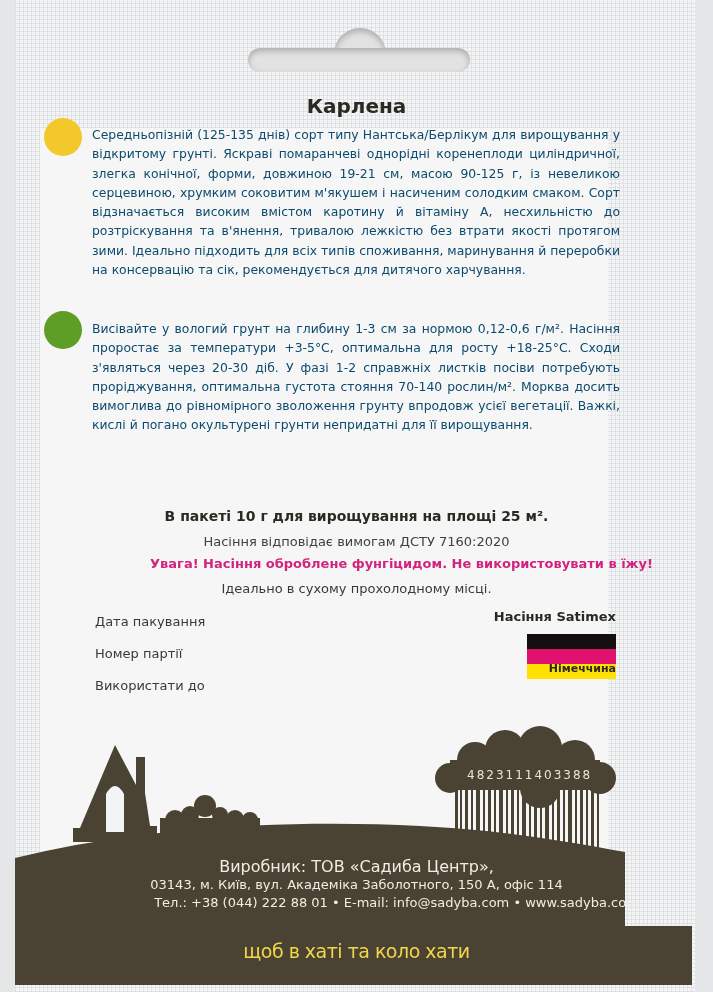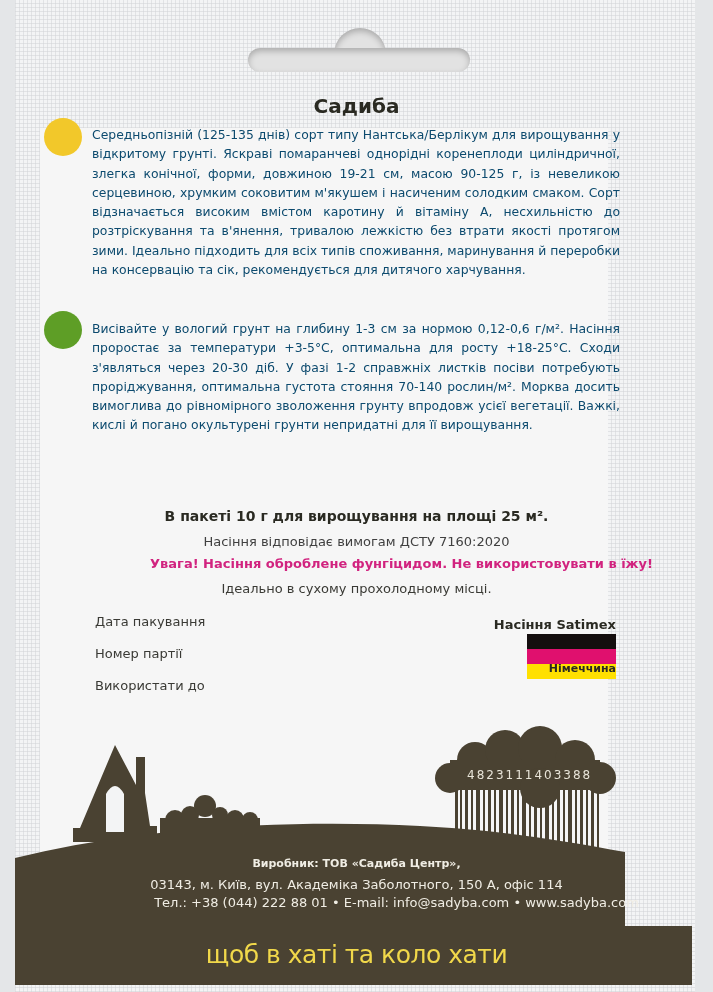--- a/index.html
+++ b/index.html
@@ -42,48 +42,48 @@
       text-align:justify;
     }
     .p1 { top:125px; }
     .p2 { top:319px; }
     .center-line { position:absolute; left:0; width:713px; text-align:center; }
     .packet-size { top:508px; font-size:14px; font-weight:bold; color:#2a2a22; }
     .warning { top:556px; font-size:13px; font-weight:bold; color:#d1237f;margin-left:45px; }
     .dstu { top:534px; font-size:13px; color:#404040; }
     .store { top:581px; font-size:13px; color:#3a3a35; }
     .meta-label { position:absolute; left:95px; font-size:13px; color:#3a3a35; }
-    .brand { position:absolute; right:97px; top:609px; font-size:13px; font-weight:bold; color:#2a2a22;margin-top:8px; }
+    .brand { position:absolute; right:97px; top:609px; font-size:13px; font-weight:bold; color:#2a2a22; }
     .country { position:absolute; right:97px; top:662px; font-size:11px; font-weight:bold; color:#2a2a22; }
     .flag { position:absolute; left:527px; top:634px; width:89px; height:45px; }
     .flag div { height:15px; }
     .scene { position:absolute; left:0; top:0; }
     .barcode-num {
       position:absolute; left:467px; top:768px; font-size:12px; letter-spacing:2px;
       color:#e8e4d8; font-family:"DejaVu Sans", sans-serif;
     }
     .mfr { position:absolute; left:0; width:713px; text-align:center; color:#f0ede4; }
-    .mfr1 { top:857px; font-size:11px; font-weight:bold; }
+    .mfr1 { top:857px; font-size:16px; font-weight:normal; }
     .mfr2 { top:877px; font-size:13px; }
     .mfr3 { top:895px; font-size:13px;margin-left:40px; }
     .slogan {
       position:absolute; left:0; width:713px; top:940px; text-align:center;
-      font-size:25px; color:#f1d84a; letter-spacing:-0.5px;
+      font-size:19px; color:#f1d84a; letter-spacing:-0.5px;
     }
   </style>
 </head>
 <body>
 
 <div class="packet"></div>
 <div class="panel"></div>
 
 <div class="hang-bump"></div>
 <div class="hang-hole"></div>
 
-<div class="title">Садиба</div>
+<div class="title">Карлена</div>
 
 <div class="dot yellow"></div>
 <div class="para p1">Середньопізній (125-135 днів) сорт типу Нантська/Берлікум для вирощування у відкритому грунті. Яскраві помаранчеві однорідні коренеплоди циліндричної, злегка конічної, форми, довжиною 19-21 см, масою 90-125 г, із невеликою серцевиною, хрумким соковитим м'якушем і насиченим солодким смаком. Сорт відзначається високим вмістом каротину й вітаміну А, несхильністю до розтріскування та в'янення, тривалою лежкістю без втрати якості протягом зими. Ідеально підходить для всіх типів споживання, маринування й переробки на консервацію та сік, рекомендується для дитячого харчування.</div>
 
 <div class="dot green"></div>
 <div class="para p2">Висівайте у вологий грунт на глибину 1-3 см за нормою 0,12-0,6 г/м². Насіння проростає за температури +3-5°С, оптимальна для росту +18-25°С. Сходи з'являться через 20-30 діб. У фазі 1-2 справжніх листків посіви потребують проріджування, оптимальна густота стояння 70-140 рослин/м². Морква досить вимоглива до рівномірного зволоження грунту впродовж усієї вегетації. Важкі, кислі й погано окультурені грунти непридатні для її вирощування.</div>
 
 <div class="center-line packet-size">В пакеті 10 г для вирощування на площі 25 м².</div>
 <div class="center-line warning">Увага! Насіння оброблене фунгіцидом. Не використовувати в їжу!</div>
 <div class="center-line dstu">Насіння відповідає вимогам ДСТУ 7160:2020</div>

